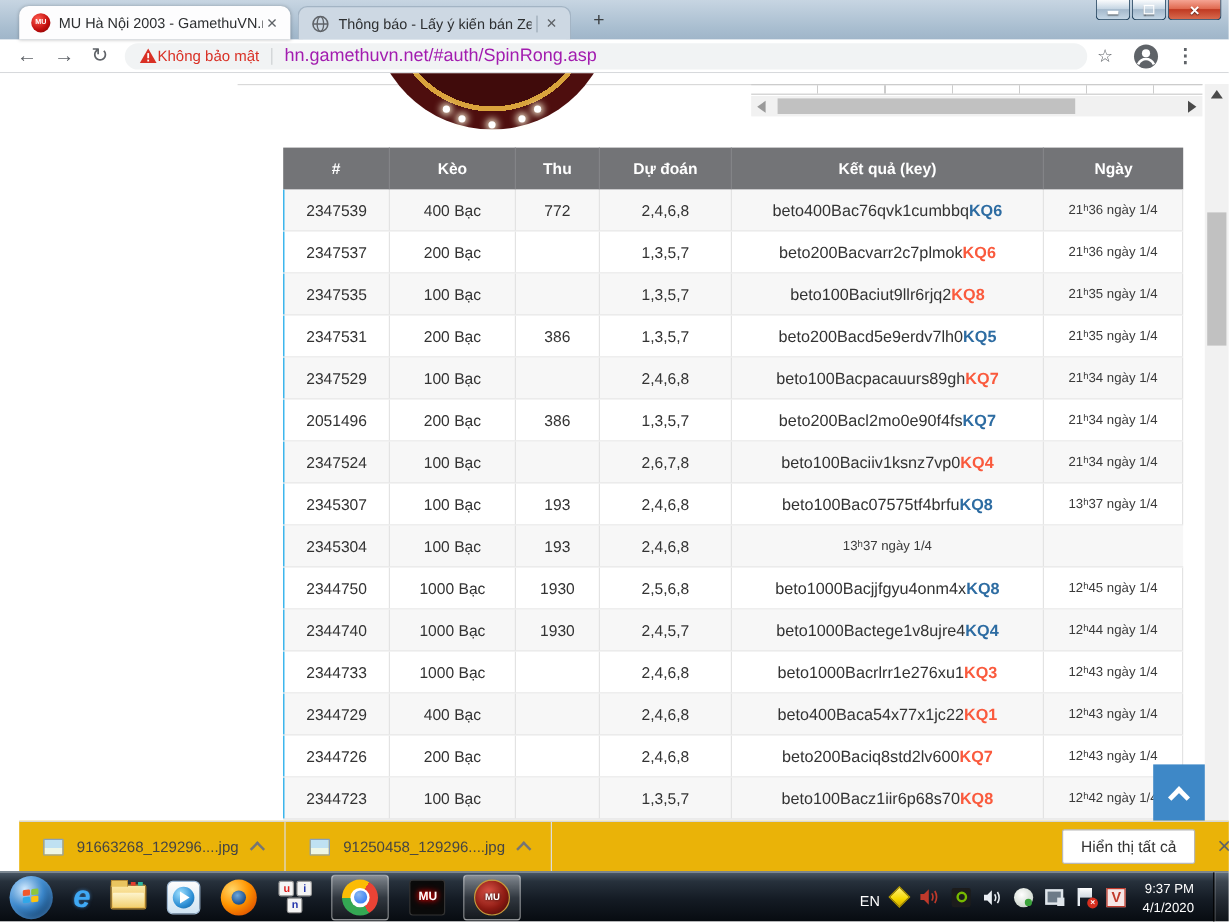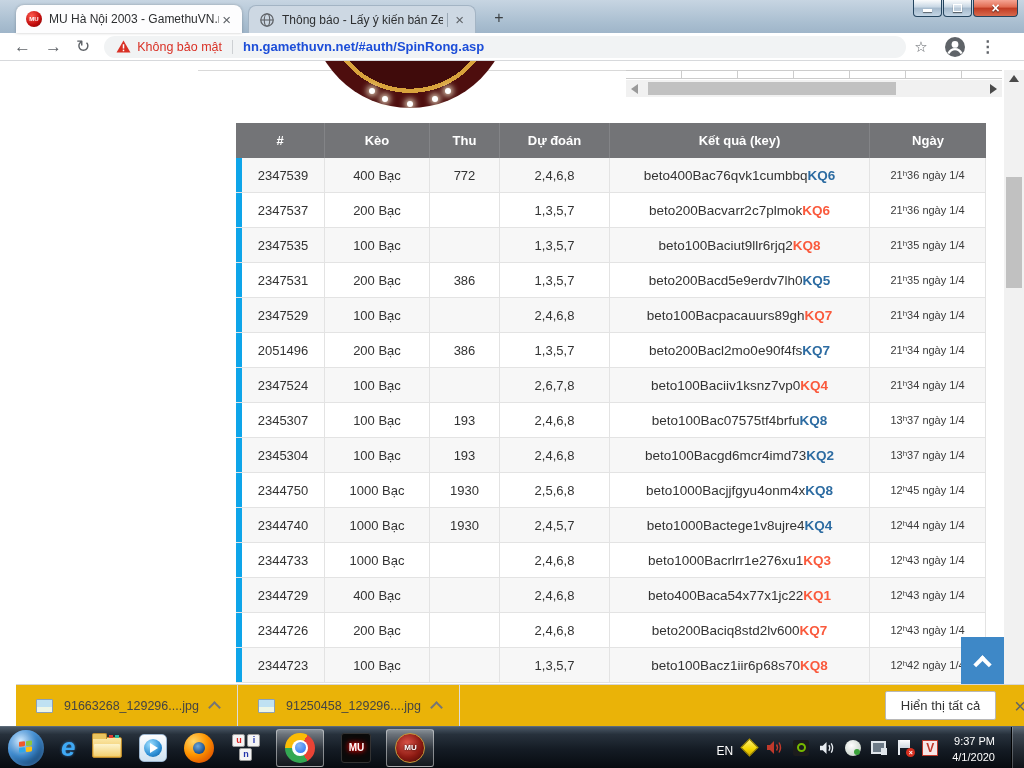--- a/index.html
+++ b/index.html
@@ -33,23 +33,23 @@
   .glyph-min { width:9px; height:3px; background:#fff; box-shadow:0 1px 1px rgba(0,0,0,.5); margin-top:5px; }
   .glyph-restore { width:9px; height:8px; border:1px solid #fff; box-shadow:0 1px 1px rgba(0,0,0,.5); position:relative; background:rgba(255,255,255,.2); }
   .glyph-close { color:#fff; font-size:14px; font-weight:bold; text-shadow:0 1px 1px rgba(0,0,0,.6); line-height:1; }
 
   
   .toolbar { position:absolute; left:0; top:33px; width:1024px; height:28px; background:#fff;
     border-bottom:1px solid #d7d9dc; display:flex; align-items:center; }
   .nav-ic { font-size:17px; color:#5f6368; margin-left:14px; line-height:1; }
   .omnibox { margin-left:14px; width:802px; height:22px; border-radius:12px; background:#f1f3f4;
     display:flex; align-items:center; padding:0 12px; }
-  .warn-label { color:#d93025; font-size:12.5px; margin-left:6px; }
+  .warn-label { color:#d93025; font-size:12.5px; }
   .omni-divider { width:1px; height:14px; background:#cdd0d3; margin:0 10px; }
-  .url-text { color:#1d4ed8; font-size:13px;font-weight:bold; }
+  .url-text { color:#a21caf; font-size:15px; }
   .star { font-size:15px; color:#5f6368; margin-left:8px; }
   .avatar { margin-left:16px; }
   .menu-dots { font-size:16px; color:#5f6368; margin:0 12px 0 14px; font-weight:bold; }
 
   
   .content { position:absolute; left:0; top:61px; width:1024px; height:623px; background:#fff; }
   .top-rule { position:absolute; left:198px; right:22px; top:9px; border-top:1px solid #d9d9d9; }
 
   
   .sidebar { position:absolute; left:0; top:0; width:198px; height:623px; background:#1b5e8a; }
@@ -87,21 +87,21 @@
 
   
   .rtable { position:absolute; left:236px; top:62px; width:750px; font-size:13px; color:#333; }
   .thead, .trow { display:grid; grid-template-columns:89px 105px 70px 110px 260px 116px; height:35px; }
   .thead { background:#737477; color:#fff; font-weight:bold; }
   .thead > div { display:flex; align-items:center; justify-content:center; border-right:1px solid #838487; }
   .thead > div:last-child { border-right:none; }
   .trow { background:#fff; border-bottom:1px solid #e3e3e3; }
   .trow:nth-of-type(odd) { background:#f7f7f7; }
   .trow > div { display:flex; align-items:center; justify-content:center; border-right:1px solid #e3e3e3; overflow:hidden; }
-  .trow > div:first-child { border-left:6px solid #0ea5e9; }
+  .trow > div:first-child { border-left:1px solid #0ea5e9; }
   .c-key { font-size:13.5px; }
   .kq { font-weight:bold; }
   .kq.blue { color:#2d6ca2; }
   .kq.red  { color:#fa5a3d; }
   .c-ngay { font-size:11px; color:#3a3a3a; }
   .c-ngay sup { font-size:8px; margin:0 0 4px 0; }
 
   
   .scrolltop { position:absolute; right:20px; top:576px; width:43px; height:47px; background:#3e88c7;
     display:flex; align-items:center; justify-content:center; }
@@ -413,24 +413,20 @@
               <sup>h</sup>
               <span>37 ngày 1/4</span>
             </div>
           </div>
 
           <div class="trow">
             <div class="c-id">2345304</div>
             <div class="c-keo">100 Bạc</div>
             <div class="c-thu">193</div>
             <div class="c-du">2,4,6,8</div>
-            <div class="c-key">
-              <span>beto100Bacgd6mcr4imd73</span>
-              <span class="kq blue">KQ2</span>
-            </div>
             <div class="c-ngay">
               <span>13</span>
               <sup>h</sup>
               <span>37 ngày 1/4</span>
             </div>
           </div>
 
           <div class="trow">
             <div class="c-id">2344750</div>
             <div class="c-keo">1000 Bạc</div>

